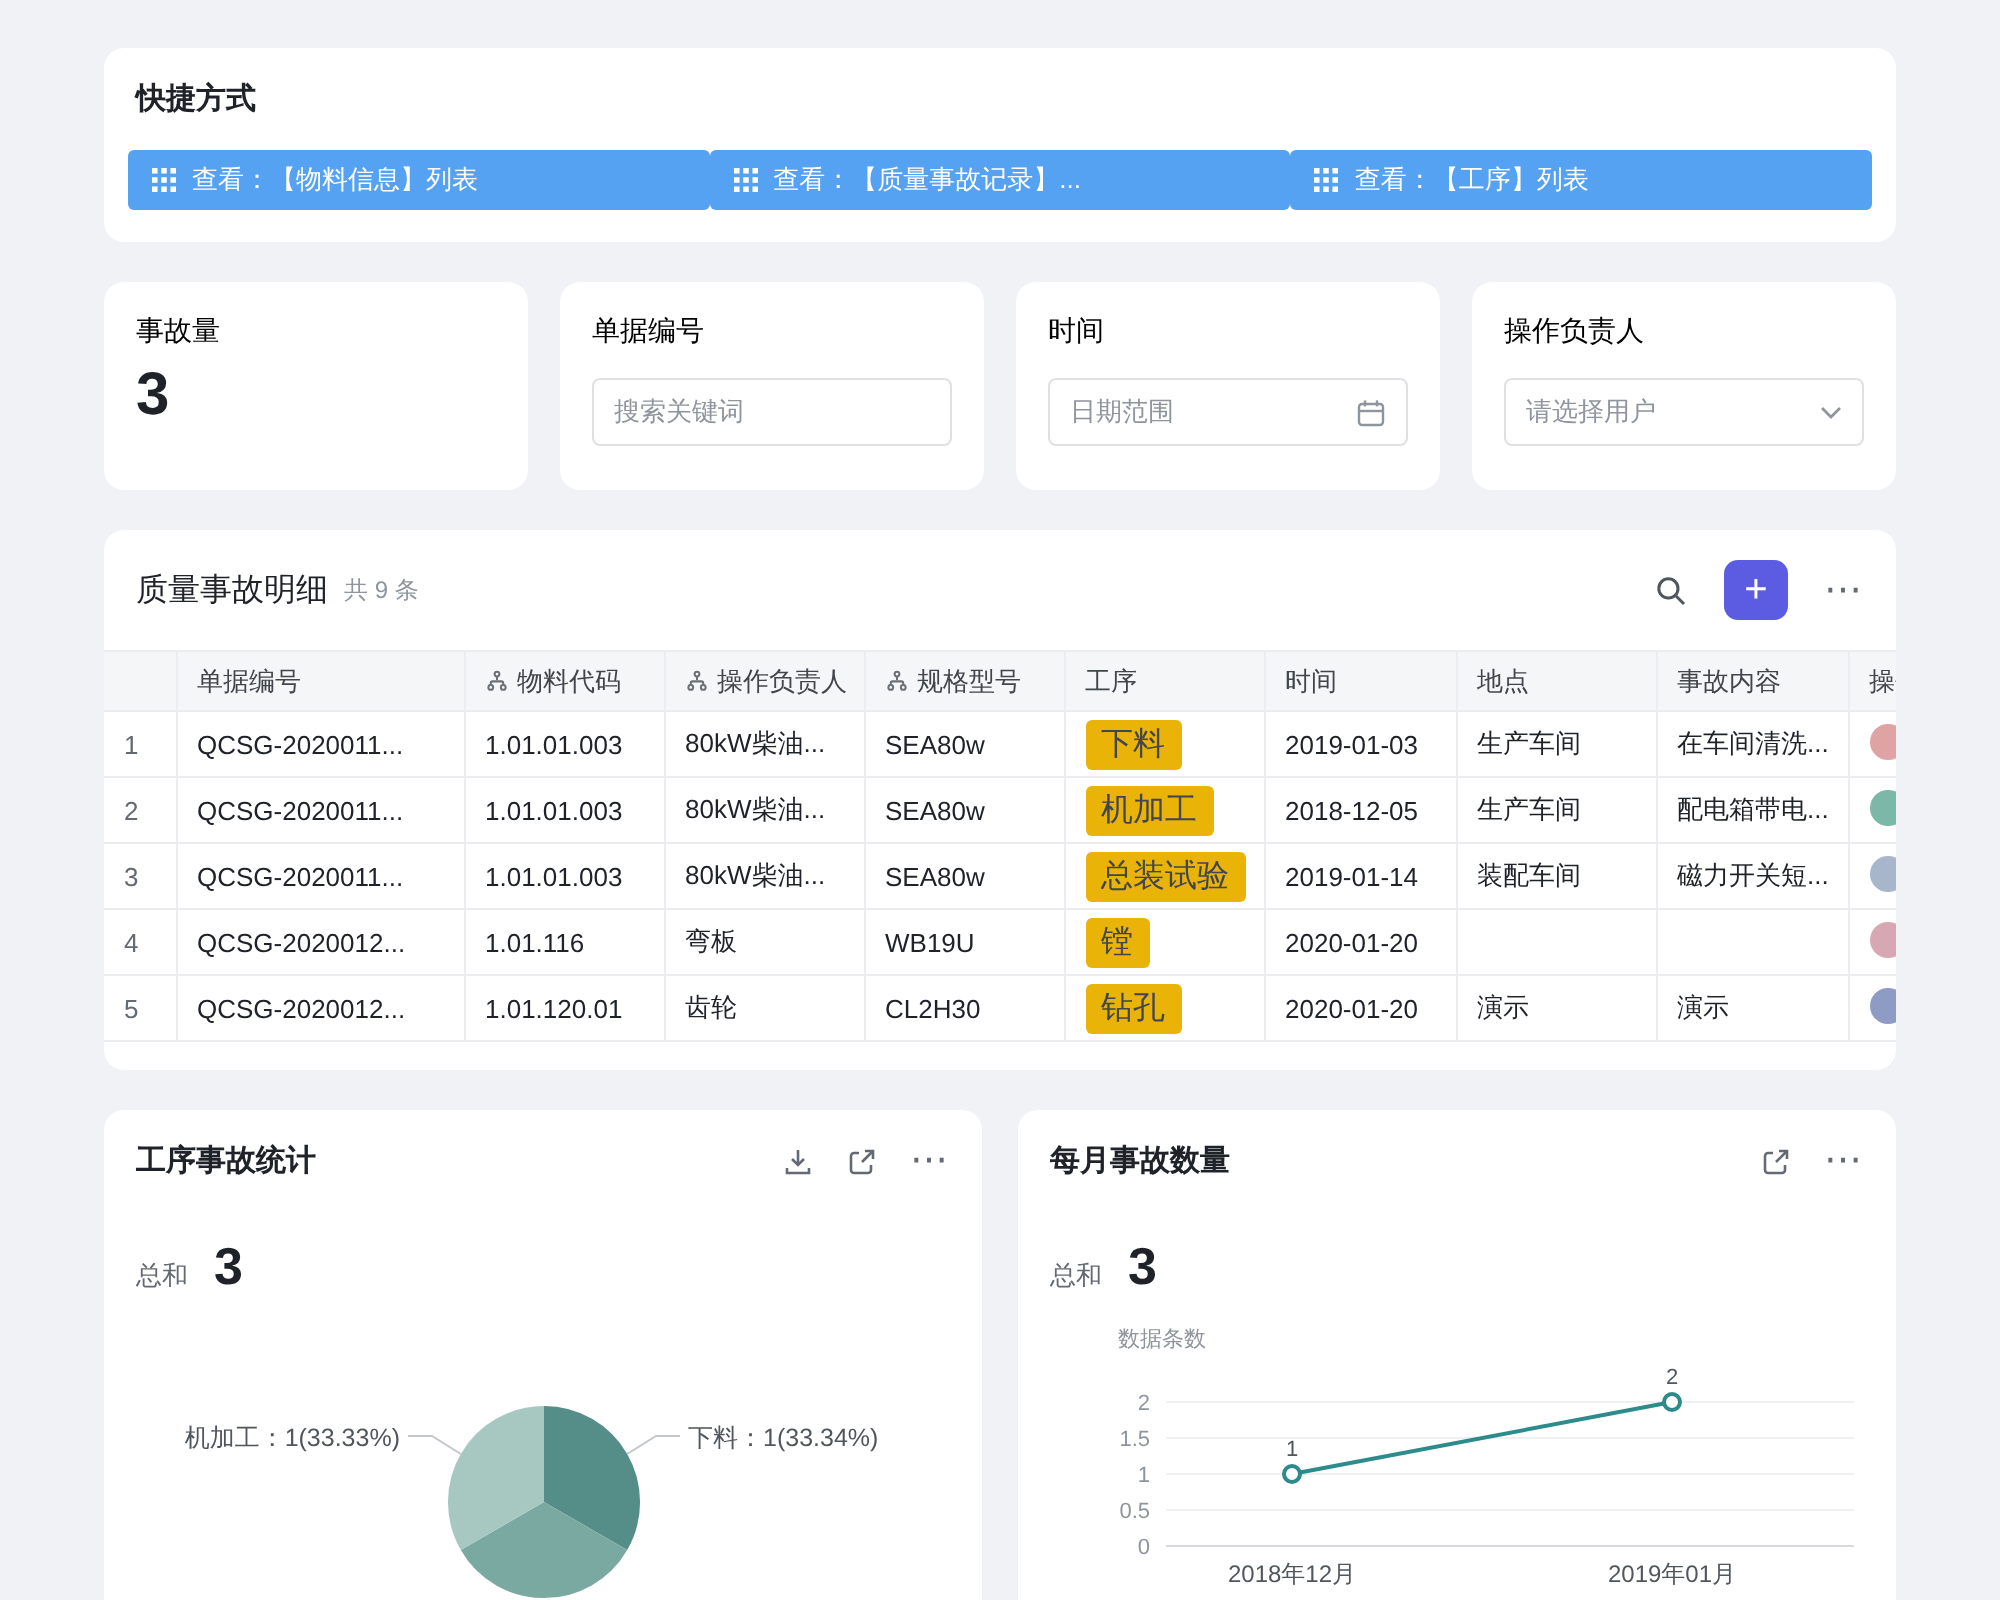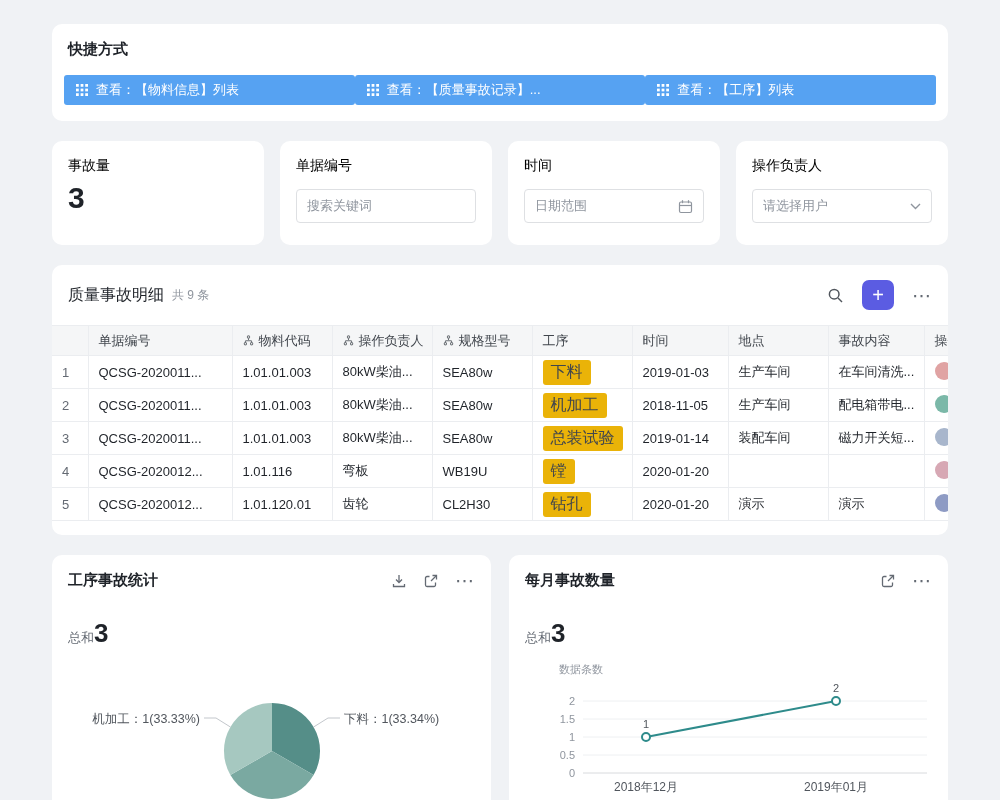--- a/index.html
+++ b/index.html
@@ -38,21 +38,21 @@
   .rel-icon{vertical-align:-1px;margin-right:5px}
   .tag{display:inline-block;background:#eab308;border-radius:3px;padding:2px 8px;font-size:16px;color:#41464d}
   .avatar{display:inline-block;width:18px;height:18px;border-radius:50%}
   
   .charts-row{display:flex;gap:18px;margin-top:20px}
   .chart-card{flex:1;height:280px;padding:16px;position:relative;overflow:hidden}
   .chart-head{display:flex;align-items:center}
   .chart-title{font-size:15px;font-weight:bold}
   .chart-tools{margin-left:auto;display:flex;align-items:center;gap:16px;color:#646a73}
   .chart-tools svg{cursor:pointer}
-  .total{margin-top:28px;display:flex;align-items:baseline;gap:0}
+  .total{margin-top:28px;display:flex;align-items:baseline;gap:13px}
   .total-label{font-size:13px;color:#646a73}
   .total-value{font-size:26px;font-weight:bold}
   .pie-svg{position:absolute;left:0;top:116px}
   .line-svg{position:absolute;left:10px;top:100px}
 </style>
 </head>
 <body>
 
 <div class="page">
 
@@ -195,21 +195,21 @@
               <td>在车间清洗...</td>
               <td><span class="avatar" style="background:#e0a3a3"></span></td>
             </tr>
             <tr>
               <td class="col-num">2</td>
               <td>QCSG-2020011...</td>
               <td>1.01.01.003</td>
               <td>80kW柴油...</td>
               <td>SEA80w</td>
               <td><span class="tag">机加工</span></td>
-              <td>2018-11-05</td>
+              <td>2018-12-05</td>
               <td>生产车间</td>
               <td>配电箱带电...</td>
               <td><span class="avatar" style="background:#7bb8a8"></span></td>
             </tr>
             <tr>
               <td class="col-num">3</td>
               <td>QCSG-2020011...</td>
               <td>1.01.01.003</td>
               <td>80kW柴油...</td>
               <td>SEA80w</td>

